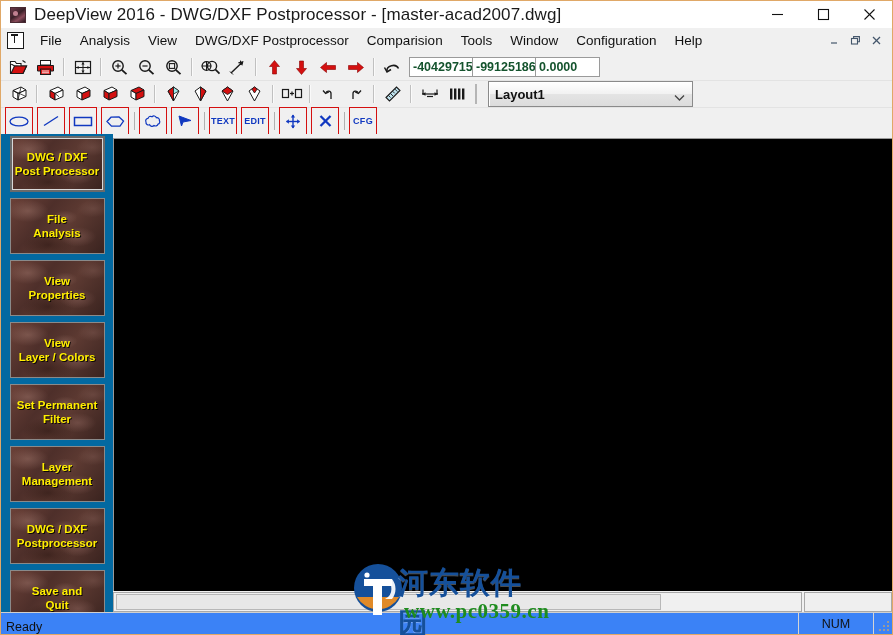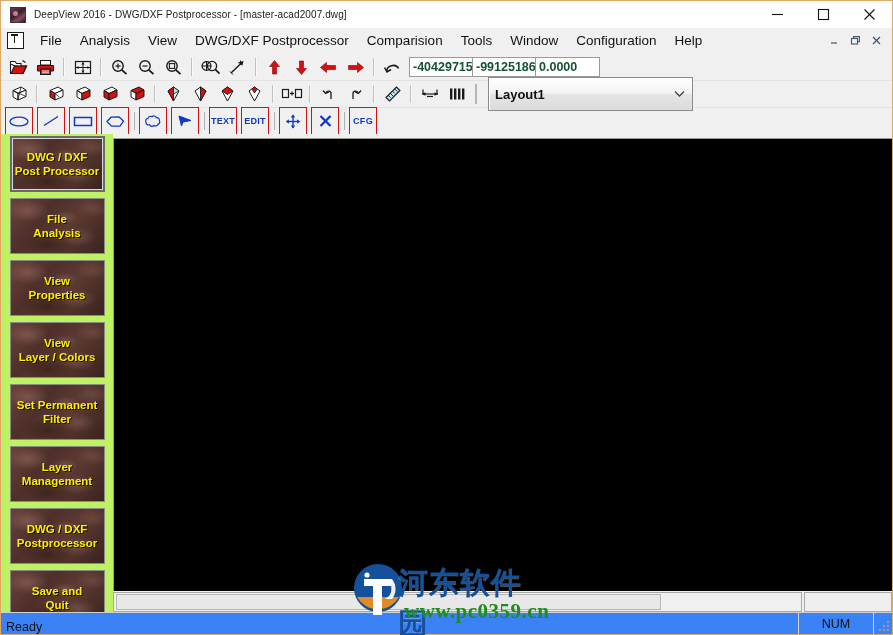--- a/index.html
+++ b/index.html
@@ -28,21 +28,21 @@
     background:linear-gradient(145deg,#6b3a4a 0%,#3a2028 45%,#8a4a5a 70%,#2a1820 100%);
     border:1px solid #4a2a33;
     box-sizing:border-box;
     position:relative;
   }
   .title-icon::after{
     content:"";position:absolute;left:2px;top:3px;width:5px;height:5px;
     background:#c08090;border-radius:50%;
   }
   .title-text{
-    font-size:10px;color:#1a1a1a;letter-spacing:.1px;white-space:nowrap;
+    font-size:17px;color:#1a1a1a;letter-spacing:.1px;white-space:nowrap;
   }
   .win-btns{position:absolute;right:0;top:0;height:27px;display:flex;}
   .win-btn{
     width:46px;height:27px;display:flex;align-items:center;justify-content:center;
     cursor:default;
   }
   .win-btn svg{display:block;}
 
   
   .menubar{
@@ -98,21 +98,21 @@
     font-family:"Liberation Sans",sans-serif;
     font-size:12.5px;font-weight:bold;color:#14532d;
     padding-left:3px;overflow:hidden;white-space:nowrap;
     border-right:1px solid #9a9a9a;box-sizing:border-box;background:#fff;
   }
   .coordbox:last-child{border-right:none;}
   .coordtail{width:26px;height:18px;background:#f0f0f0;}
 
   
   .combo{
-    margin-left:6px;width:205px;height:34px;
+    margin-left:6px;width:205px;height:26px;
     border:1px solid #8a8a8a;
     background:linear-gradient(#ffffff 0%,#f2f2f2 48%,#e4e4e4 52%,#dcdcdc 100%);
     box-sizing:border-box;display:flex;align-items:center;
     position:relative;cursor:default;
     box-shadow:inset 1px 1px 0 #fff;
   }
   .combo-text{font-size:13px;font-weight:bold;color:#111;padding-left:6px;}
   .combo-arrow{position:absolute;right:7px;top:6px;}
 
   
@@ -125,21 +125,21 @@
     font-family:"Liberation Sans",sans-serif;font-size:9px;font-weight:bold;
     color:#1038c0;letter-spacing:.3px;
   }
   .dsep{width:1px;height:18px;background:#b0b0b0;margin:0 4px 0 1px;flex:0 0 1px;}
 
   
   .workspace{
     flex:1 1 auto;display:flex;min-height:0;position:relative;background:#f0f0f0;
   }
   .sidebar{
-    width:112px;flex:0 0 112px;background:#bef264;
+    width:112px;flex:0 0 112px;background:#0369a1;
     padding-top:2px;position:relative;overflow:hidden;
   }
   .sbtn{
     width:95px;height:56px;margin:0 auto 6px auto;
     border:1px solid #8a8a8a;
     box-sizing:border-box;
     display:flex;align-items:center;justify-content:center;text-align:center;
     cursor:default;
     background-color:#5c3b34;
     background-image:

